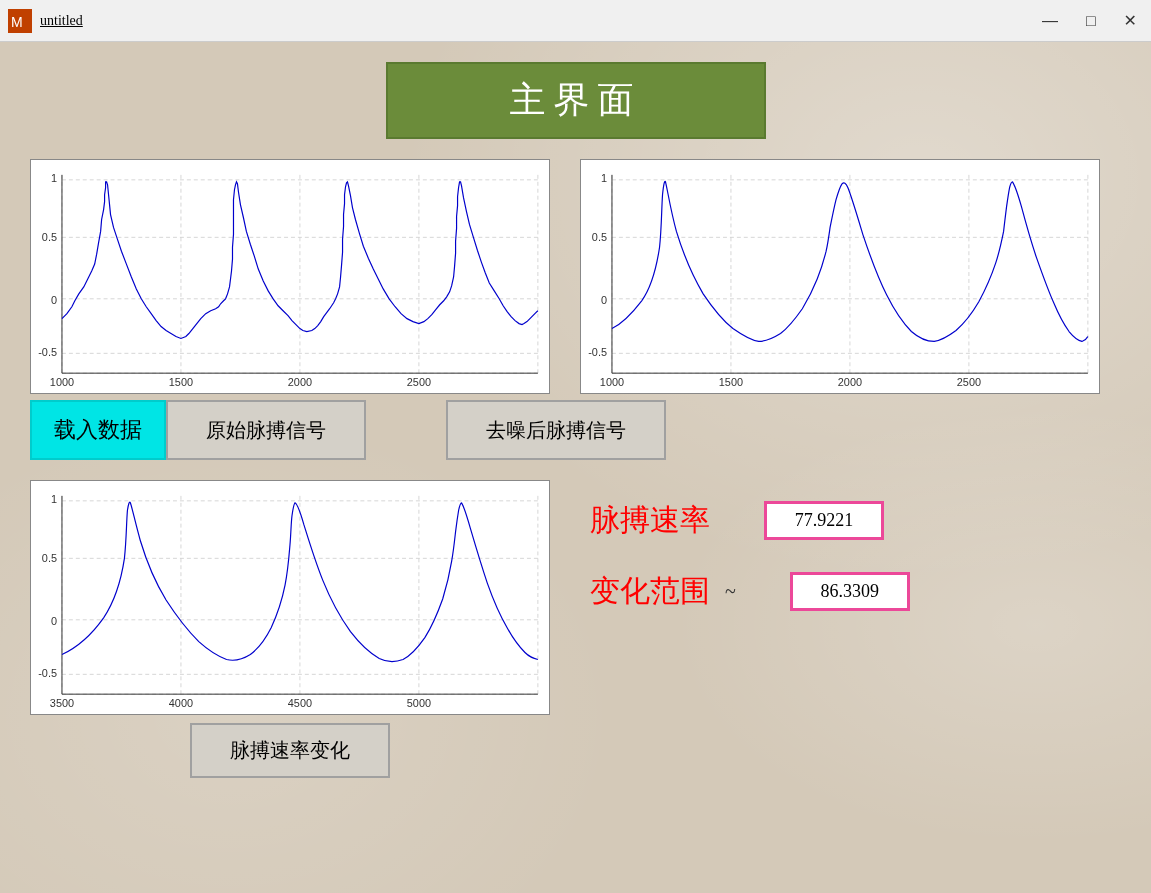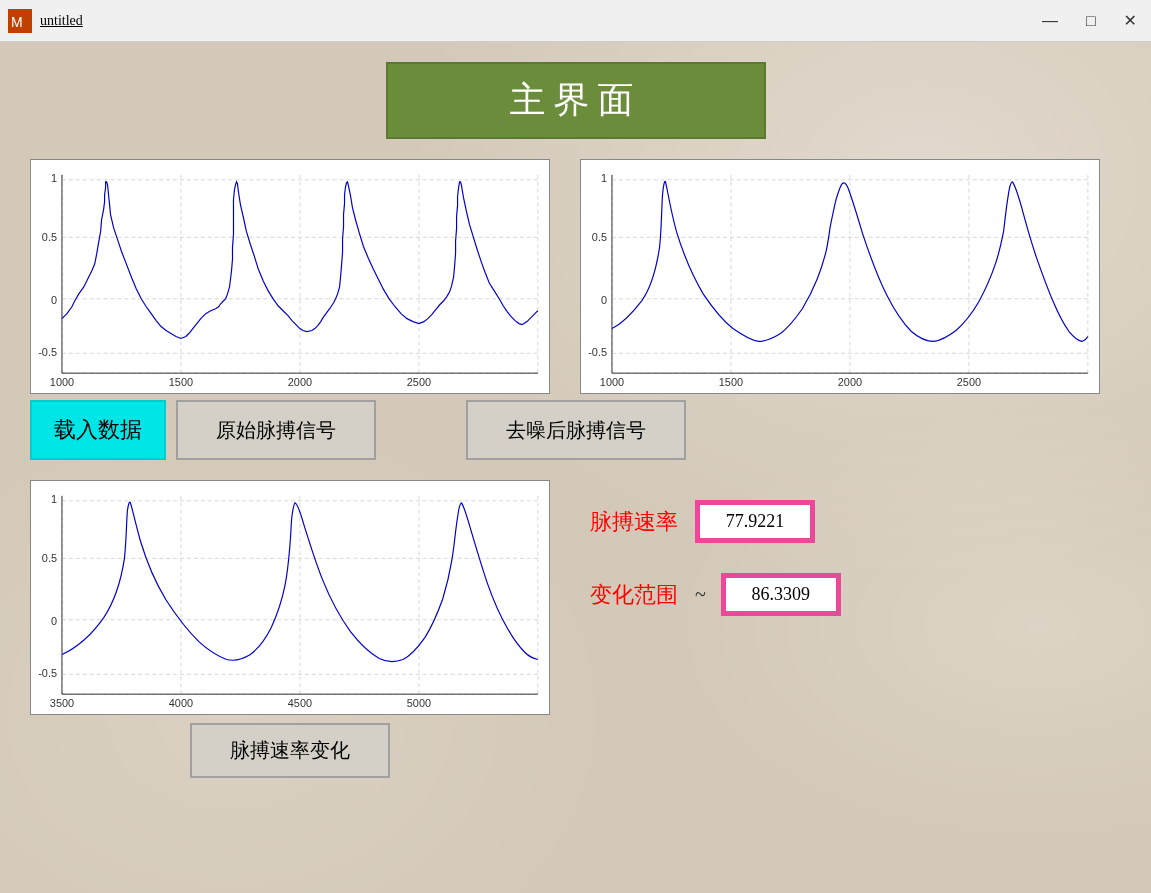--- a/index.html
+++ b/index.html
@@ -114,21 +114,20 @@
     }
 
     .chart-bottom-left {
       width: 520px;
       height: 235px;
     }
 
     
     .buttons-row-top {
       display: flex;
-      gap: 10px;
       margin-bottom: 20px;
       align-items: center;
     }
 
     .btn-load {
       background: #00e5e5;
       border: 2px solid #00cccc;
       color: #000;
       font-size: 22px;
       font-family: 'SimSun', serif;
@@ -195,34 +194,35 @@
     }
 
     .info-row {
       display: flex;
       align-items: center;
       margin-bottom: 30px;
       gap: 15px;
     }
 
     .info-label {
-      font-size: 22px;
+      font-size: 30px;
       color: #ff0000;
       font-family: 'SimSun', serif;
       min-width: 90px;
-      text-align: left;
+      text-align: center;
     }
 
     .info-value {
       background: #fff;
-      border: 5px solid #ec4899;
+      border: 3px solid #ec4899;
       padding: 6px 3px;
       font-size: 18px;
       min-width: 120px;
       text-align: center;
+      margin-left: 39px;
     }
 
     .info-tilde {
       font-size: 20px;
       color: #333;
     }
 
     .btn-exit {
       background: #d4d0c8;
       border: 2px solid #a0a0a0;

